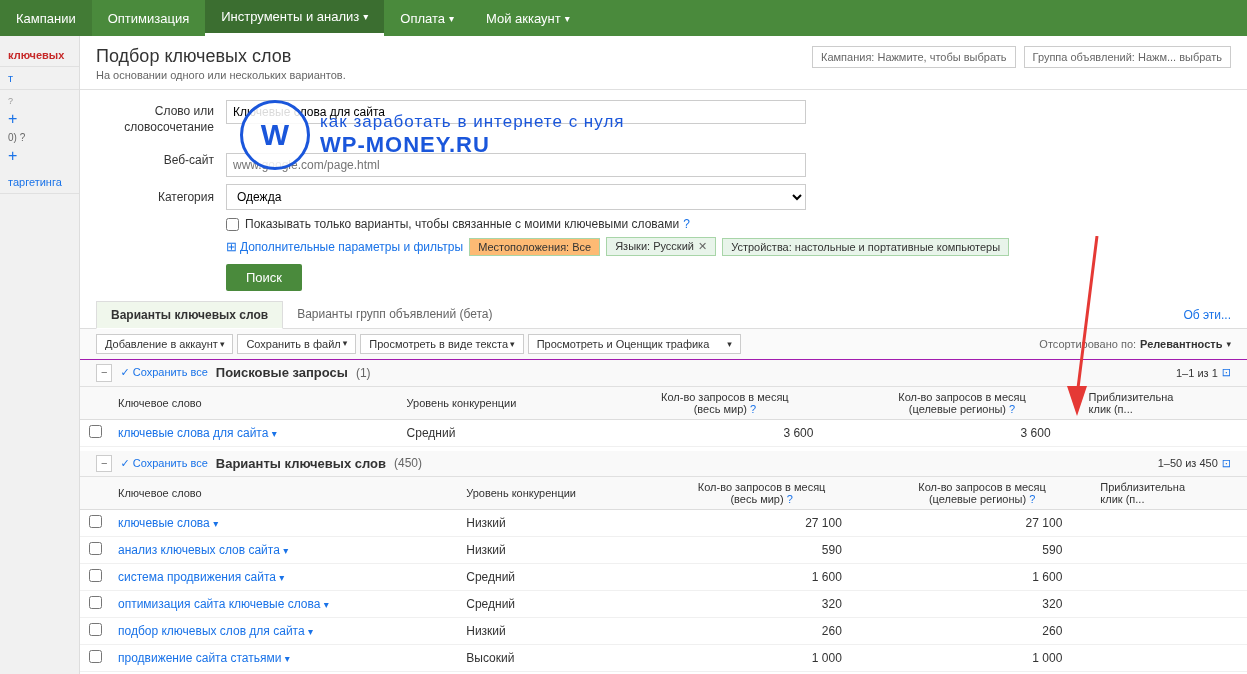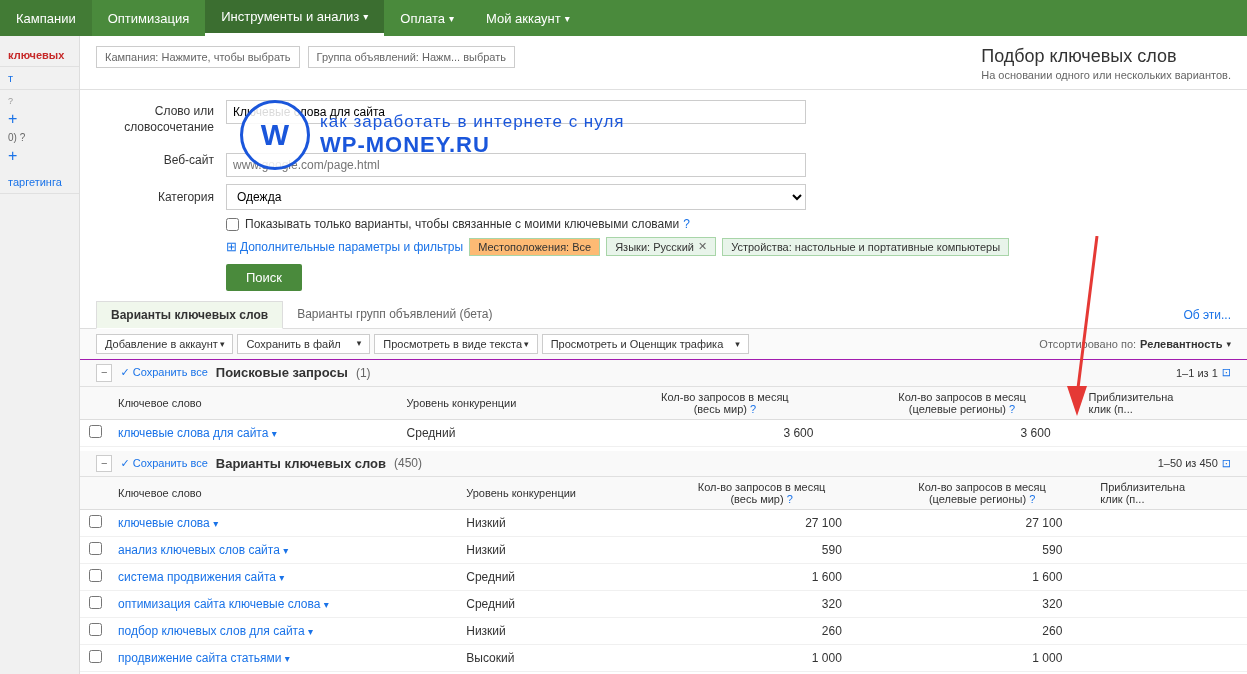--- a/index.html
+++ b/index.html
@@ -51,31 +51,31 @@
       </div>
     </div>
     <div style="color:#1a73e8; padding:5px 8px; cursor:pointer; border-bottom:1px solid #e0e0e0;">
       <span>таргетинга</span>
     </div>
   </div>
 
   <div style="flex:1; background:#fff; overflow-y:auto; position:relative;">
 
     <div style="display:flex; align-items:flex-start; justify-content:space-between; padding:10px 16px 8px; border-bottom:1px solid #e0e0e0;">
+      <div>
+        <div style="font-size:18px; font-weight:normal; color:#333;">Подбор ключевых слов</div>
+        <div style="font-size:11px; color:#666; margin-top:2px;">На основании одного или нескольких вариантов.</div>
+      </div>
       <div style="display:flex; gap:8px; align-items:flex-start;">
         <div style="border:1px solid #ccc; padding:4px 8px; font-size:11px; background:#fff; min-width:160px; color:#666; cursor:pointer;">
           <span>Кампания: Нажмите, чтобы выбрать</span>
         </div>
         <div style="border:1px solid #ccc; padding:4px 8px; font-size:11px; background:#fff; min-width:140px; color:#666; cursor:pointer;">
           <span>Группа объявлений: Нажм... выбрать</span>
         </div>
-      </div>
-      <div>
-        <div style="font-size:18px; font-weight:normal; color:#333;">Подбор ключевых слов</div>
-        <div style="font-size:11px; color:#666; margin-top:2px;">На основании одного или нескольких вариантов.</div>
       </div>
     </div>
 
     <div style="padding:10px 16px 4px; position:relative;">
 
       <div style="display:flex; align-items:flex-start; margin-bottom:7px;">
         <div style="width:130px; font-size:12px; color:#333; padding-top:4px; text-align:right; padding-right:12px; flex-shrink:0; line-height:1.3;">Слово или<br>словосочетание</div>
         <div style="flex:1; max-width:580px;">
           <input type="text" style="width: 100%; border: 1px solid rgb(204, 204, 204); padding: 4px 6px; font-size: 12px;" value="Ключевые слова для сайта">
         </div>
@@ -104,21 +104,21 @@
       </div>
 
       <div style="display:flex; align-items:center; margin: 0 0 8px 130px; gap:6px; flex-wrap:wrap;">
         <div style="color:#1a73e8; font-size:12px; cursor:pointer; display:flex; align-items:center; gap:3px;">
           <span style="color:#1a73e8; font-size:13px;">⊞</span>
           <span>Дополнительные параметры и фильтры</span>
         </div>
         <div style="background:#fdba74; border:1px solid #a8d5a8; padding:2px 8px; font-size:11px;">
           <span>Местоположения: Все</span>
         </div>
-        <div style="background:#e8f4ea; border:1px solid #a8d5a8; padding:2px 8px; font-size:11px; display:flex; align-items:center; gap:4px;">
+        <div style="background:#e8f4ea; border:1px solid #a8d5a8; padding:2px 8px; font-size:11px; display:flex; gap:4px;">
           <span>Языки: Русский</span>
           <span style="cursor:pointer; color:#666; font-size:11px;">✕</span>
         </div>
         <div style="background:#e8f4ea; border:1px solid #a8d5a8; padding:2px 8px; font-size:11px;">
           <span>Устройства: настольные и портативные компьютеры</span>
         </div>
       </div>
 
       <div style="margin: 0 0 6px 130px; display:flex; align-items:center; gap:12px;">
         <button style="background:#4a8a3c; color:#fff; border:none; padding:6px 20px; font-size:13px; cursor:pointer; border-radius:2px;">Поиск</button>
@@ -150,29 +150,29 @@
         <span>Об эти...</span>
       </div>
     </div>
 
     <div style="display:flex; align-items:center; justify-content:space-between; padding:5px 16px; border-bottom:1px solid #a21caf; background:#fafafa;">
       <div style="display:flex; gap:4px; align-items:center;">
         <button style="border:1px solid #ccc; background:#fff; padding:3px 8px; font-size:11px; cursor:pointer; color:#333; display:flex; align-items:center; gap:2px;">
           <span>Добавление в аккаунт</span>
           <span style="font-size:9px;">▾</span>
         </button>
-        <button style="border:1px solid #ccc; background:#fff; padding:3px 8px; font-size:11px; cursor:pointer; color:#333; display:flex; gap:16px;">
+        <button style="border:1px solid #ccc; background:#fff; padding:3px 8px; font-size:11px; cursor:pointer; color:#333; display:flex; gap:2px;">
           <span>Сохранить в файл</span>
           <span style="font-size:9px;">▾</span>
         </button>
         <button style="border:1px solid #ccc; background:#fff; padding:3px 8px; font-size:11px; cursor:pointer; color:#333; display:flex; align-items:center; gap:2px;">
           <span>Просмотреть в виде текста</span>
           <span style="font-size:9px;">▾</span>
         </button>
-        <button style="border:1px solid #ccc; background:#fff; padding:3px 8px; font-size:11px; cursor:pointer; color:#333; display:flex; align-items:center; gap:12px;">
+        <button style="border:1px solid #ccc; background:#fff; padding:3px 8px; font-size:11px; cursor:pointer; color:#333; display:flex; align-items:center; gap:18px;">
           <span>Просмотреть и Оценщик трафика</span>
           <span style="font-size:9px;">▾</span>
         </button>
       </div>
       <div style="display:flex; align-items:center; gap:4px; font-size:11px;">
         <span style="color:#666;">Отсортировано по:</span>
         <span style="color:#333; font-weight:bold;">Релевантность</span>
         <span style="font-size:9px; cursor:pointer;">▾</span>
       </div>
     </div>

